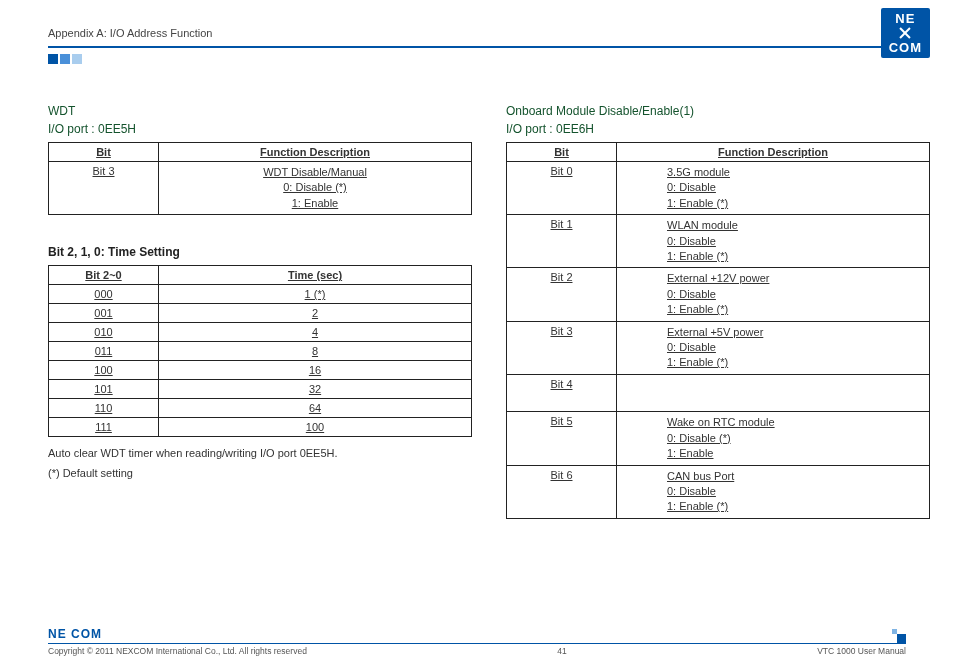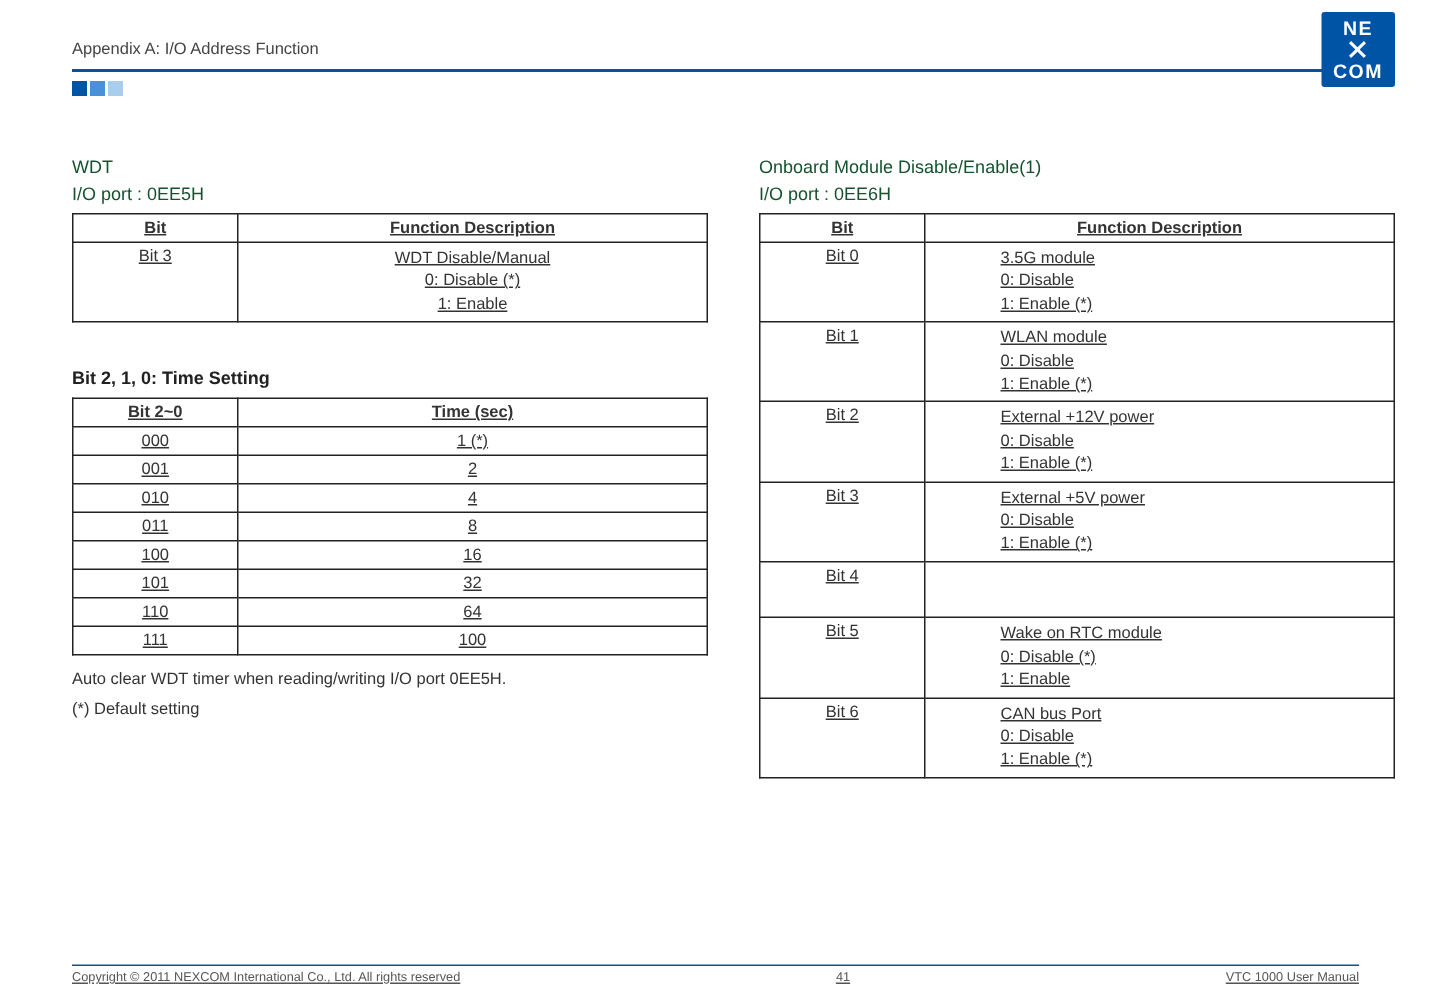--- a/index.html
+++ b/index.html
@@ -130,21 +130,20 @@
     border: none;
     border-top: 1px solid #0054a6;
     margin-bottom: 2px;
   }
   .footer-row {
     display: flex;
     justify-content: space-between;
     align-items: flex-end;
     font-size: 8.5px;
     color: #555;
-    text-decoration: underline;
   }
   .footer-logo {
     background: #fff;
     color: #0054a6;
     font-weight: bold;
     font-size: 12px;
     letter-spacing: 1px;
     padding-bottom:2px;
   }
   .footer-deco {
@@ -292,19 +291,23 @@
 0: Disable
 1: Enable (*)</td>
             </tr>
       </tbody>
         </table>
     </div>
   </div>
 </div>
 
 <div class="footer">
+  <div style="display:flex;justify-content:space-between;align-items:flex-end;">
+    <div class="footer-logo">NE COM</div>
+    <span class="footer-deco"></span>
+  </div>
   <hr class="footer-line">
   <div class="footer-row">
     <span>Copyright © 2011 NEXCOM International Co., Ltd. All rights reserved</span>
     <span>41</span>
     <span>VTC 1000 User Manual</span>
   </div>
 </div>
 
 </body></html>

